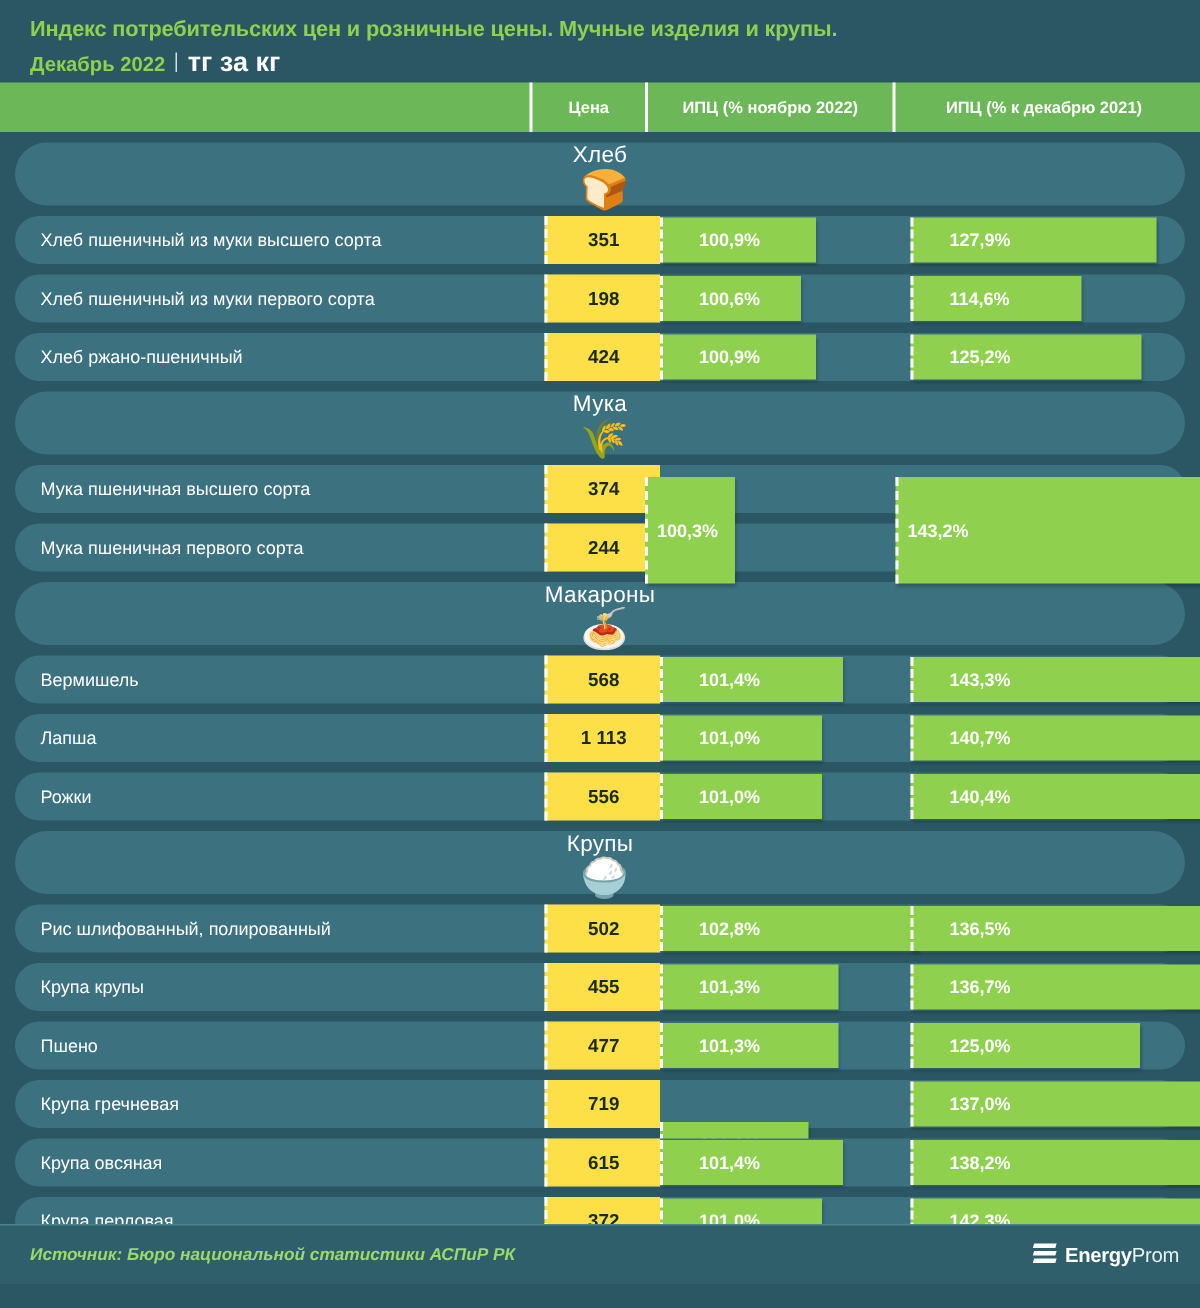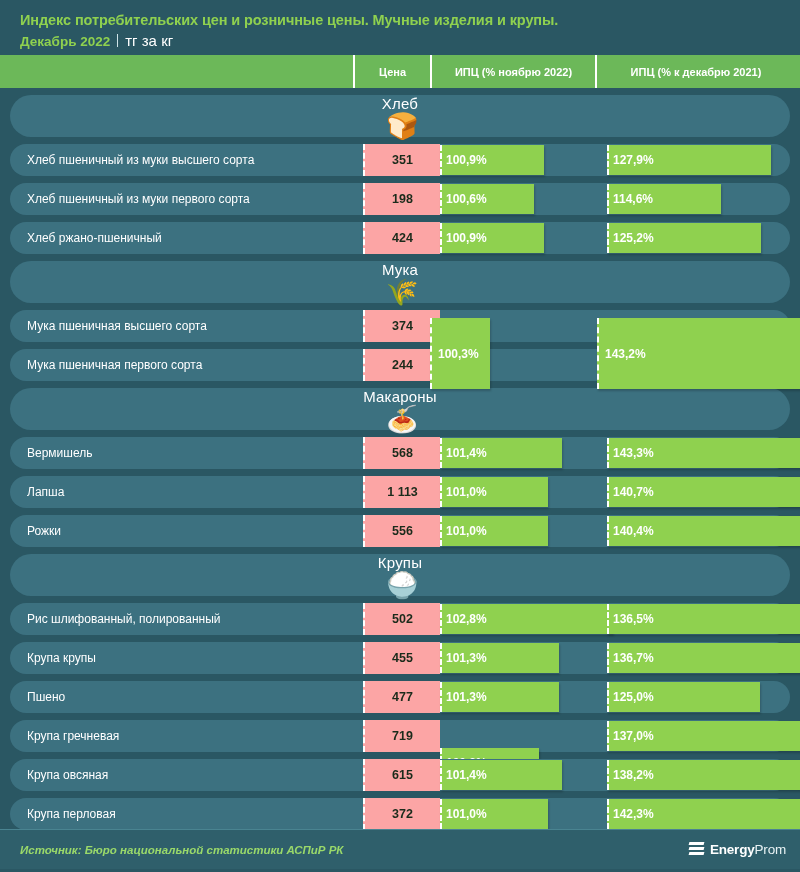--- a/index.html
+++ b/index.html
@@ -41,22 +41,22 @@
     display: inline-block;
     width: 1px;
     height: 13px;
     background: #cfe3e8;
     margin: 0 7px;
     position: relative;
     top: 1px;
   }
   .title-unit {
     color: #ffffff;
-    font-size: 15px;
-    font-weight: normal;
+    font-size: 18px;
+    font-weight: bold;
   }
 
   
   .header-row {
     height: 33px;
     background: #6cb859;
     display: flex;
     align-items: stretch;
     position: relative;
   }
@@ -120,21 +120,21 @@
     white-space: nowrap;
   }
 
   
   .price-cell {
     position: absolute;
     left: 353px;
     top: 0;
     width: 77px;
     height: 32px;
-    background: #fca5a5;
+    background: #fde047;
     border-left: 2px dashed #ffffff;
     display: flex;
     align-items: center;
     justify-content: center;
     color: #1b2b1b;
     font-size: 12.5px;
     font-weight: bold;
   }
 
   
@@ -143,21 +143,21 @@
     top: 1px;
     height: 30px;
     background: #8fd14f;
     border-left: 2px dashed #ffffff;
     display: flex;
     align-items: center;
     color: #ffffff;
     font-size: 12px;
     font-weight: bold;
     box-shadow: 1px 2px 2px rgba(0,0,0,0.20);
-    padding-left: 4px;
+    padding-left: 24px;
     white-space: nowrap;
   }
   .bar-m { left: 430px; }
   .bar-y { left: 597px; }
 
   
   .merged-block { position: relative; }
   .merged-bar {
     position: absolute;
     background: #8fd14f;
@@ -170,21 +170,21 @@
     box-shadow: 1px 2px 2px rgba(0,0,0,0.20);
     padding-left: 6px;
     white-space: nowrap;
     z-index: 3;
   }
 
   
   .footer {
     position: absolute;
     left: 0;
-    bottom: 3px;
+    bottom: 16px;
     width: 800px;
     height: 40px;
     background: #2f5f6b;
     border-top: 1px solid #4a8491;
     display: flex;
     align-items: center;
     justify-content: space-between;
     padding: 0 14px 0 20px;
   }
   .source-text {

